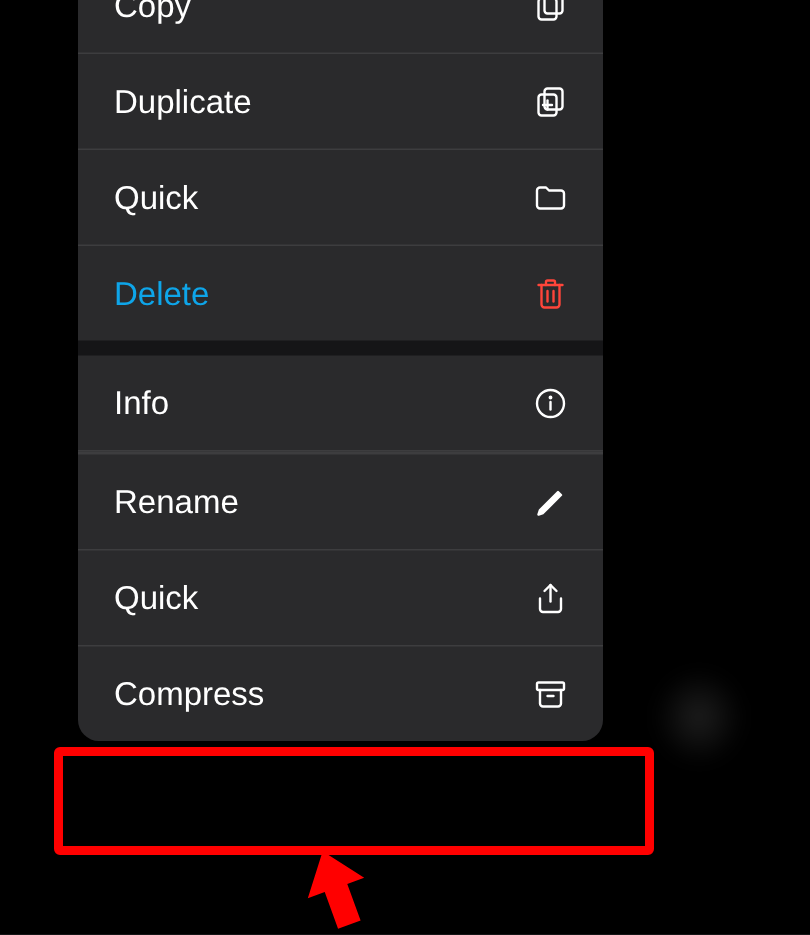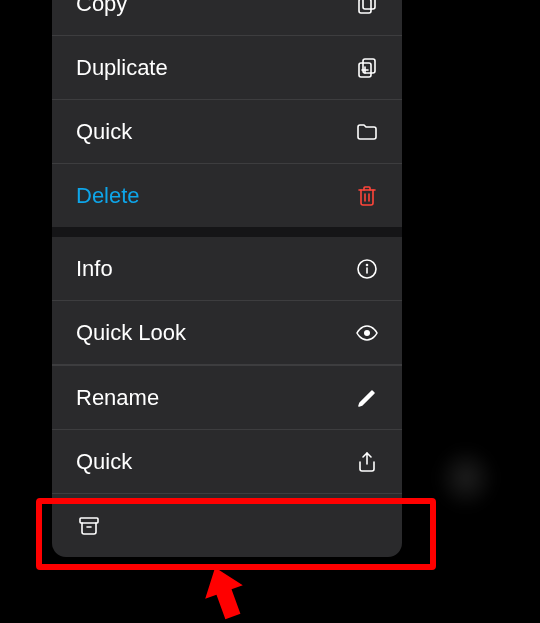--- a/index.html
+++ b/index.html
@@ -157,29 +157,20 @@
     <span class="icon">
       <svg viewBox="0 0 24 24">
           <circle cx="12" cy="12" r="9"></circle>
           <line x1="12" y1="11" x2="12" y2="16"></line>
           <circle cx="12" cy="8" r="0.5" fill="#ffffff"></circle>
         </svg>
     </span>
   </div>
   <div class="separator-thin"></div>
 
-  <div class="menu-item">
-    <span class="label">Quick Look</span>
-    <span class="icon">
-      <svg viewBox="0 0 24 24">
-          <path d="M2 12 s3.5-7 10-7 10 7 10 7-3.5 7-10 7-10-7-10-7z"></path>
-          <circle cx="12" cy="12" r="3" fill="#ffffff" stroke="none"></circle>
-        </svg>
-    </span>
-  </div>
   <div class="separator-thin"></div>
 
   <div class="separator-thin"></div>
 
   <div class="menu-item">
     <span class="label">Rename</span>
     <span class="icon">
       <svg viewBox="0 0 24 24">
           <path d="M4 20 l3-1 12-12 -2-2 -12 12 -1 3z" fill="#ffffff" stroke="#ffffff"></path>
         </svg>
@@ -193,20 +184,21 @@
       <svg viewBox="0 0 24 24">
           <path d="M12 3 v11"></path>
           <path d="M8 7 l4-4 4 4"></path>
           <path d="M5 12 v7 a2 2 0 0 0 2 2 h10 a2 2 0 0 0 2-2 v-7"></path>
         </svg>
     </span>
   </div>
   <div class="separator-thin"></div>
 
   <div class="menu-item">
+    <span class="label">Compress</span>
     <span class="icon">
       <svg viewBox="0 0 24 24">
           <rect x="3" y="4" width="18" height="5" rx="1"></rect>
           <path d="M5 9 v9 a2 2 0 0 0 2 2 h10 a2 2 0 0 0 2-2 V9"></path>
           <line x1="10" y1="13" x2="14" y2="13"></line>
         </svg>
     </span>
   </div>
 
 </div>

